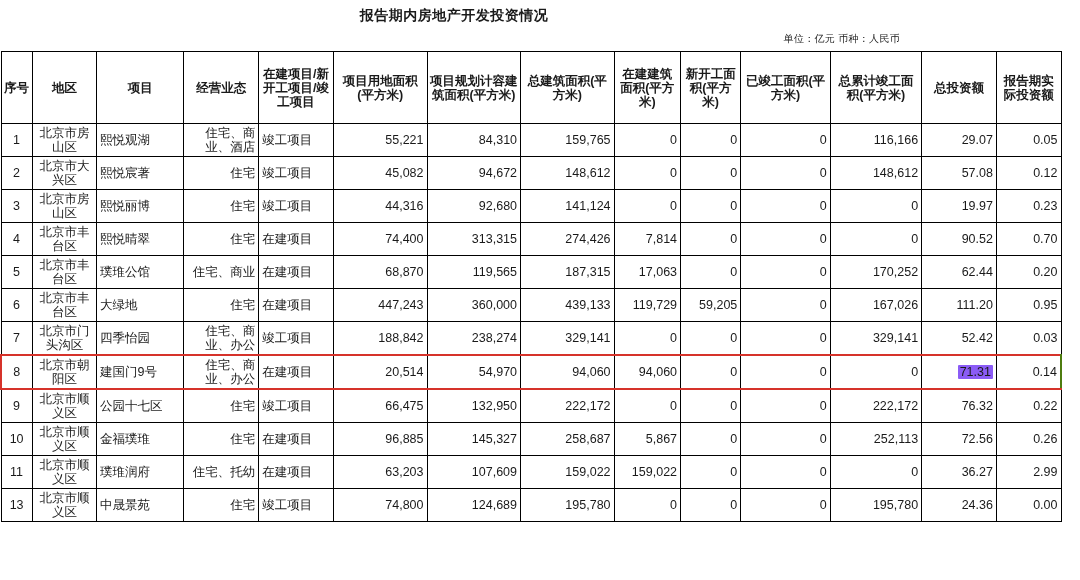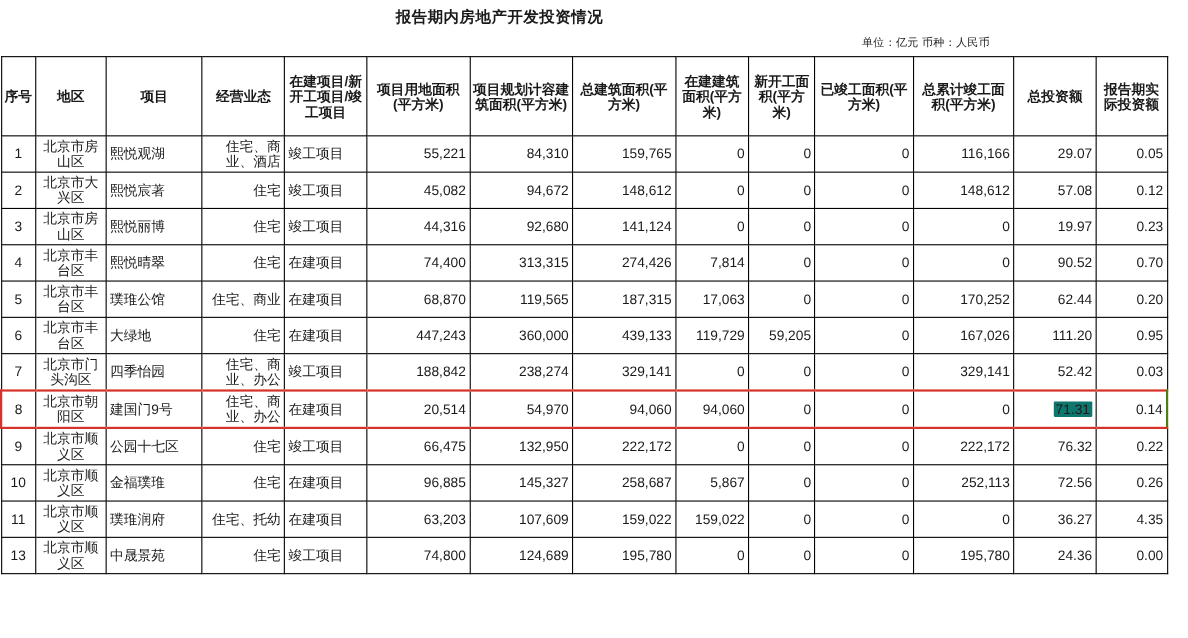--- a/index.html
+++ b/index.html
@@ -77,21 +77,21 @@
   
   tr.highlight td {
     border-top: 2px solid #d6322a;
     border-bottom: 2px solid #d6322a;
   }
   tr.highlight td:first-child { border-left: 2px solid #d6322a; }
   tr.highlight td:last-child { border-right: 2px solid #4d7c0f; }
 
   .cell-sel {
     display: inline-block;
-    background: #0f766e;
+    background: #8b5cf6;
     padding: 0 2px;
     border-radius: 1px;
   }
 </style>
 </head>
 <body>
 
 <div class="page">
 
   <div class="doc-title">报告期内房地产开发投资情况</div>
@@ -301,21 +301,21 @@
           <td class="biz">住宅、托幼</td>
           <td class="stage">在建项目</td>
           <td class="num">63,203</td>
           <td class="num">107,609</td>
           <td class="num">159,022</td>
           <td class="num">159,022</td>
           <td class="num">0</td>
           <td class="num">0</td>
           <td class="num">0</td>
           <td class="num">36.27</td>
-          <td class="num">4.35</td>
+          <td class="num">2.99</td>
         </tr>
         <tr class="rowh">
           <td class="idx">13</td>
           <td class="region">北京市顺义区</td>
           <td class="project">中晟景苑</td>
           <td class="biz">住宅</td>
           <td class="stage">竣工项目</td>
           <td class="num">74,800</td>
           <td class="num">124,689</td>
           <td class="num">195,780</td>

